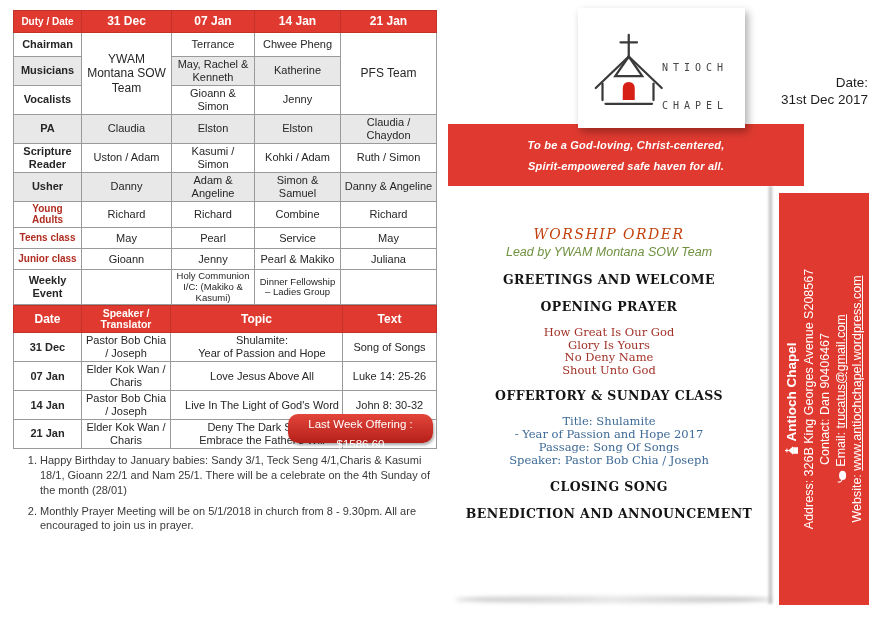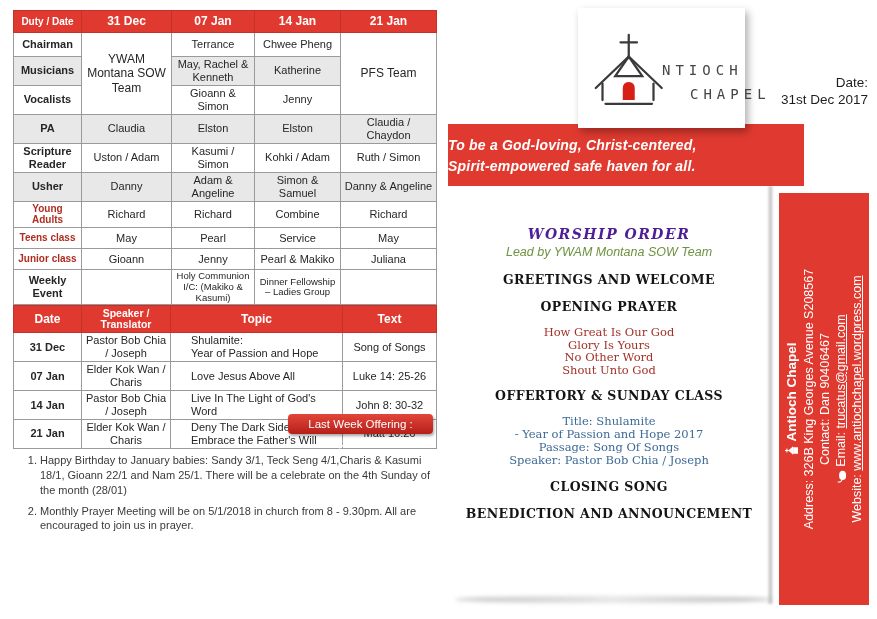--- a/index.html
+++ b/index.html
@@ -15,69 +15,69 @@
         overflow:hidden;}
   table{border:1.5px solid #6e6e6e;}
   thead th{background:#e03a30;color:#fff;font-weight:bold;font-size:12px;border-color:#c23228;}
   th.duty-hdr{font-size:10px;}
   th.two-line-hdr{font-size:10.5px;line-height:1.1;}
   .lbl{font-weight:bold;font-size:11px;}
   .redlbl{color:#b02c20;font-weight:bold;font-size:10px;}
   tr.shade td{background:#e8e8e8;}
   td.merged{background:#fff;font-size:12px;}
   td.smcell{font-size:9.5px;line-height:1.12;}
-  td.topic{text-align:left;padding-left:20px;}
+  td.topic{text-align:center;padding-left:14px;}
   
   .offering{
-    position:absolute;left:288px;top:414px;width:145px;height:20px;
+    position:absolute;left:288px;top:414px;width:145px;height:29px;
     background:linear-gradient(#e2453a,#b5201a);color:#fff;font-size:11.5px;
-    text-align:center;line-height:20px;border-radius:4px;
+    text-align:center;line-height:20px;border-radius:10px;
     box-shadow:1px 2px 3px rgba(0,0,0,0.35);
   }
   
   .notes{position:absolute;left:14px;top:447px;width:428px;font-size:11px;color:#3a3a3a;}
   .notes ol{margin:0;padding-left:26px;}
   .notes li{margin-bottom:3px;line-height:1.35;margin-top:6px;}
   
   .motto-band{
     position:absolute;left:448px;top:124px;width:356px;height:62px;
-    background:#e03a30;z-index:2;color:#fff;
-    font-style:italic;font-weight:bold;font-size:14px;line-height:21px;
+    background:#e03a30;z-index:2;color:#fff;text-align:center;
+    font-style:italic;font-weight:bold;font-size:11px;line-height:21px;
     padding-top:11px;box-sizing:border-box;letter-spacing:0.2px;
   }
   .logo-card{
     position:absolute;left:578px;top:8px;width:167px;height:120px;background:#fff;
     box-shadow:3px 4px 8px rgba(0,0,0,0.32);z-index:3;
   }
   .logo-card svg.church{position:absolute;left:8px;top:14px;}
   .logo-name{
     position:absolute;left:84px;color:#454545;
-    font-family:"DejaVu Sans Mono",monospace;font-size:14px;letter-spacing:5px;
+    font-family:"DejaVu Sans Mono",monospace;font-size:10px;letter-spacing:5px;
   }
   .logo-name.l1{top:54px;}
-  .logo-name.l2{top:78px;margin-left:28px;}
+  .logo-name.l2{top:92px;}
   .date-block{
     position:absolute;right:9px;top:74px;text-align:right;font-size:13.5px;
     color:#1d1d1d;line-height:17px;z-index:3;
   }
   
   .torn-right{
     position:absolute;left:768px;top:186px;width:5px;height:418px;z-index:1;
     background:linear-gradient(to right,rgba(120,120,120,0.12),rgba(110,110,110,0.45),rgba(120,120,120,0.08));
     filter:blur(1.2px);
   }
   .shadow-bottom{
     position:absolute;left:455px;top:596px;width:318px;height:7px;z-index:1;
     background:linear-gradient(to right,rgba(140,140,140,0.55),rgba(160,160,160,0.25),rgba(140,140,140,0.6));
     filter:blur(2px);border-radius:50%;
   }
   
   .worship{position:absolute;left:448px;top:226px;width:322px;text-align:center;z-index:2;
            font-family:"DejaVu Serif",serif;}
-  .wo-title{font-size:14px;font-style:italic;color:#4c1d95;letter-spacing:1.5px;margin-bottom:3px;font-weight:bold;}
+  .wo-title{font-size:14px;font-style:italic;color:#c2410c;letter-spacing:1.5px;margin-bottom:3px;}
   .wo-lead{font-family:"Liberation Sans",sans-serif;font-style:italic;font-size:12.5px;color:#6f9140;margin-bottom:13px;}
   .wo-head{font-size:12.5px;font-weight:600;color:#141414;letter-spacing:0.4px;margin:12px 0;}
   .wo-songs{margin:11px 0;}
   .wo-song{font-size:11.5px;color:#a23229;line-height:12.5px;}
   .wo-info{margin:11px 0;}
   .wo-blue{font-size:11.5px;color:#3e6a96;line-height:13px;}
   
   .sidebar{
     position:absolute;left:779px;top:193px;width:90px;height:412px;background:#e03a30;z-index:4;
   }
@@ -273,21 +273,21 @@
 </div>
 
 <div class="worship">
   <div class="wo-title">WORSHIP ORDER</div>
   <div class="wo-lead">Lead by YWAM Montana SOW Team</div>
   <div class="wo-head">GREETINGS AND WELCOME</div>
   <div class="wo-head">OPENING PRAYER</div>
   <div class="wo-songs">
     <div class="wo-song">How Great Is Our God</div>
     <div class="wo-song">Glory Is Yours</div>
-    <div class="wo-song">No Other Word</div>
+    <div class="wo-song">No Deny Name</div>
     <div class="wo-song">Shout Unto God</div>
   </div>
   <div class="wo-head">OFFERTORY &amp; SUNDAY CLASS</div>
   <div class="wo-info">
     <div class="wo-blue">Title: Shulamite</div>
     <div class="wo-blue">- Year of Passion and Hope 2017</div>
     <div class="wo-blue">Passage: Song Of Songs</div>
     <div class="wo-blue">Speaker: Pastor Bob Chia / Joseph</div>
   </div>
   <div class="wo-head">CLOSING SONG</div>

